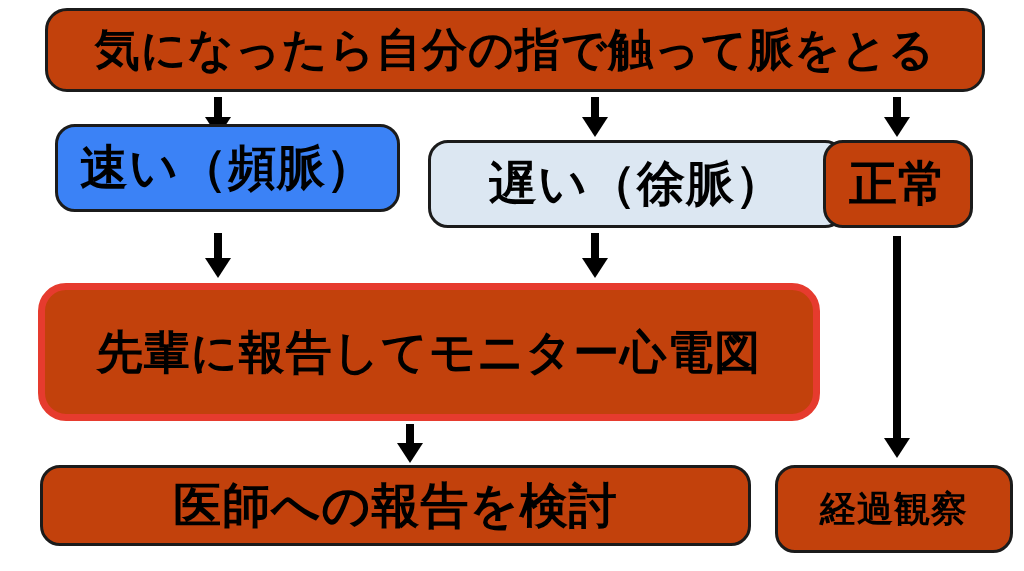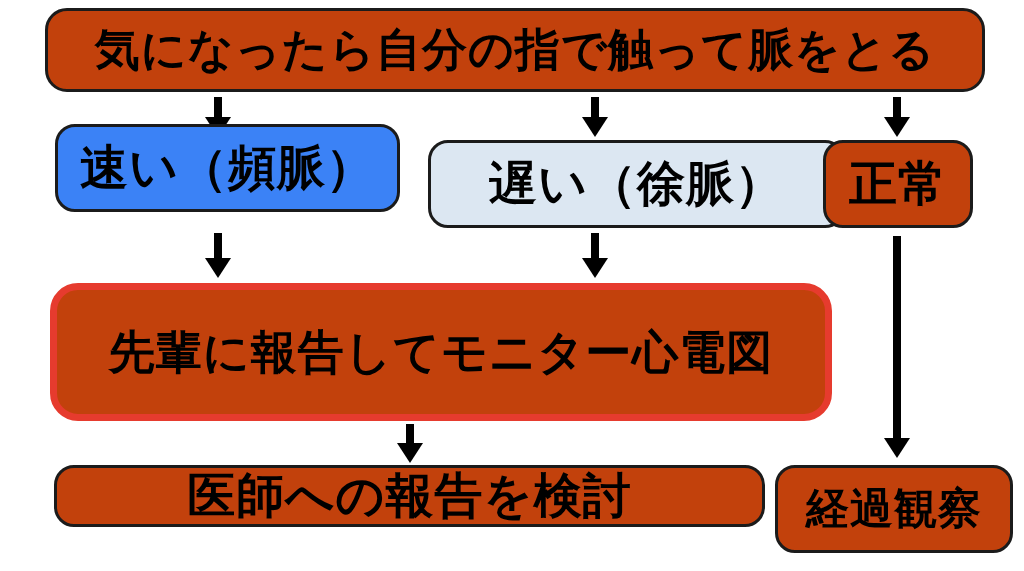--- a/index.html
+++ b/index.html
@@ -27,24 +27,24 @@
     border-radius: 20px;
     color: #000000;
     font-weight: bold;
     letter-spacing: 1px;
     line-height: 1.2;
   }
   .node-start   { left: 45px;  top: 8px;   width: 940px; height: 84px;  font-size: 45px; border-radius: 22px; }
   .node-fast    { left: 45px;  top: 124px; width: 345px; height: 88px;  font-size: 48px; background: #3b82f6; margin-left: 10px; }
   .node-slow    { left: 428px; top: 140px; width: 417px; height: 88px;  font-size: 48px; background: #dce7f2; }
   .node-normal  { left: 823px; top: 140px; width: 150px; height: 88px;  font-size: 48px; font-family: Liberation Serif, serif; }
-  .node-ecg     { left: 50px;  top: 283px; width: 782px; height: 138px; font-size: 46px;
+  .node-ecg     { left: 38px;  top: 283px; width: 782px; height: 138px; font-size: 46px;
                   border: 7px solid #e63b2e; border-radius: 28px; flex-direction: column; line-height: 1.35; }
-  .node-report  { left: 54px;  top: 465px; width: 711px; height: 62px;  font-size: 48px; }
-  .node-observe { left: 775px; top: 465px; width: 238px; height: 88px;  font-size: 43px; }
+  .node-report  { left: 40px;  top: 465px; width: 711px; height: 81px;  font-size: 48px; }
+  .node-observe { left: 775px; top: 465px; width: 238px; height: 88px;  font-size: 36px; }
 
   .arrow { position: absolute; }
   .arrow .stem {
     position: absolute;
     left: 50%; top: 0;
     transform: translateX(-50%);
     width: 8px;
     background: #000000;
   }
   .arrow .head {

